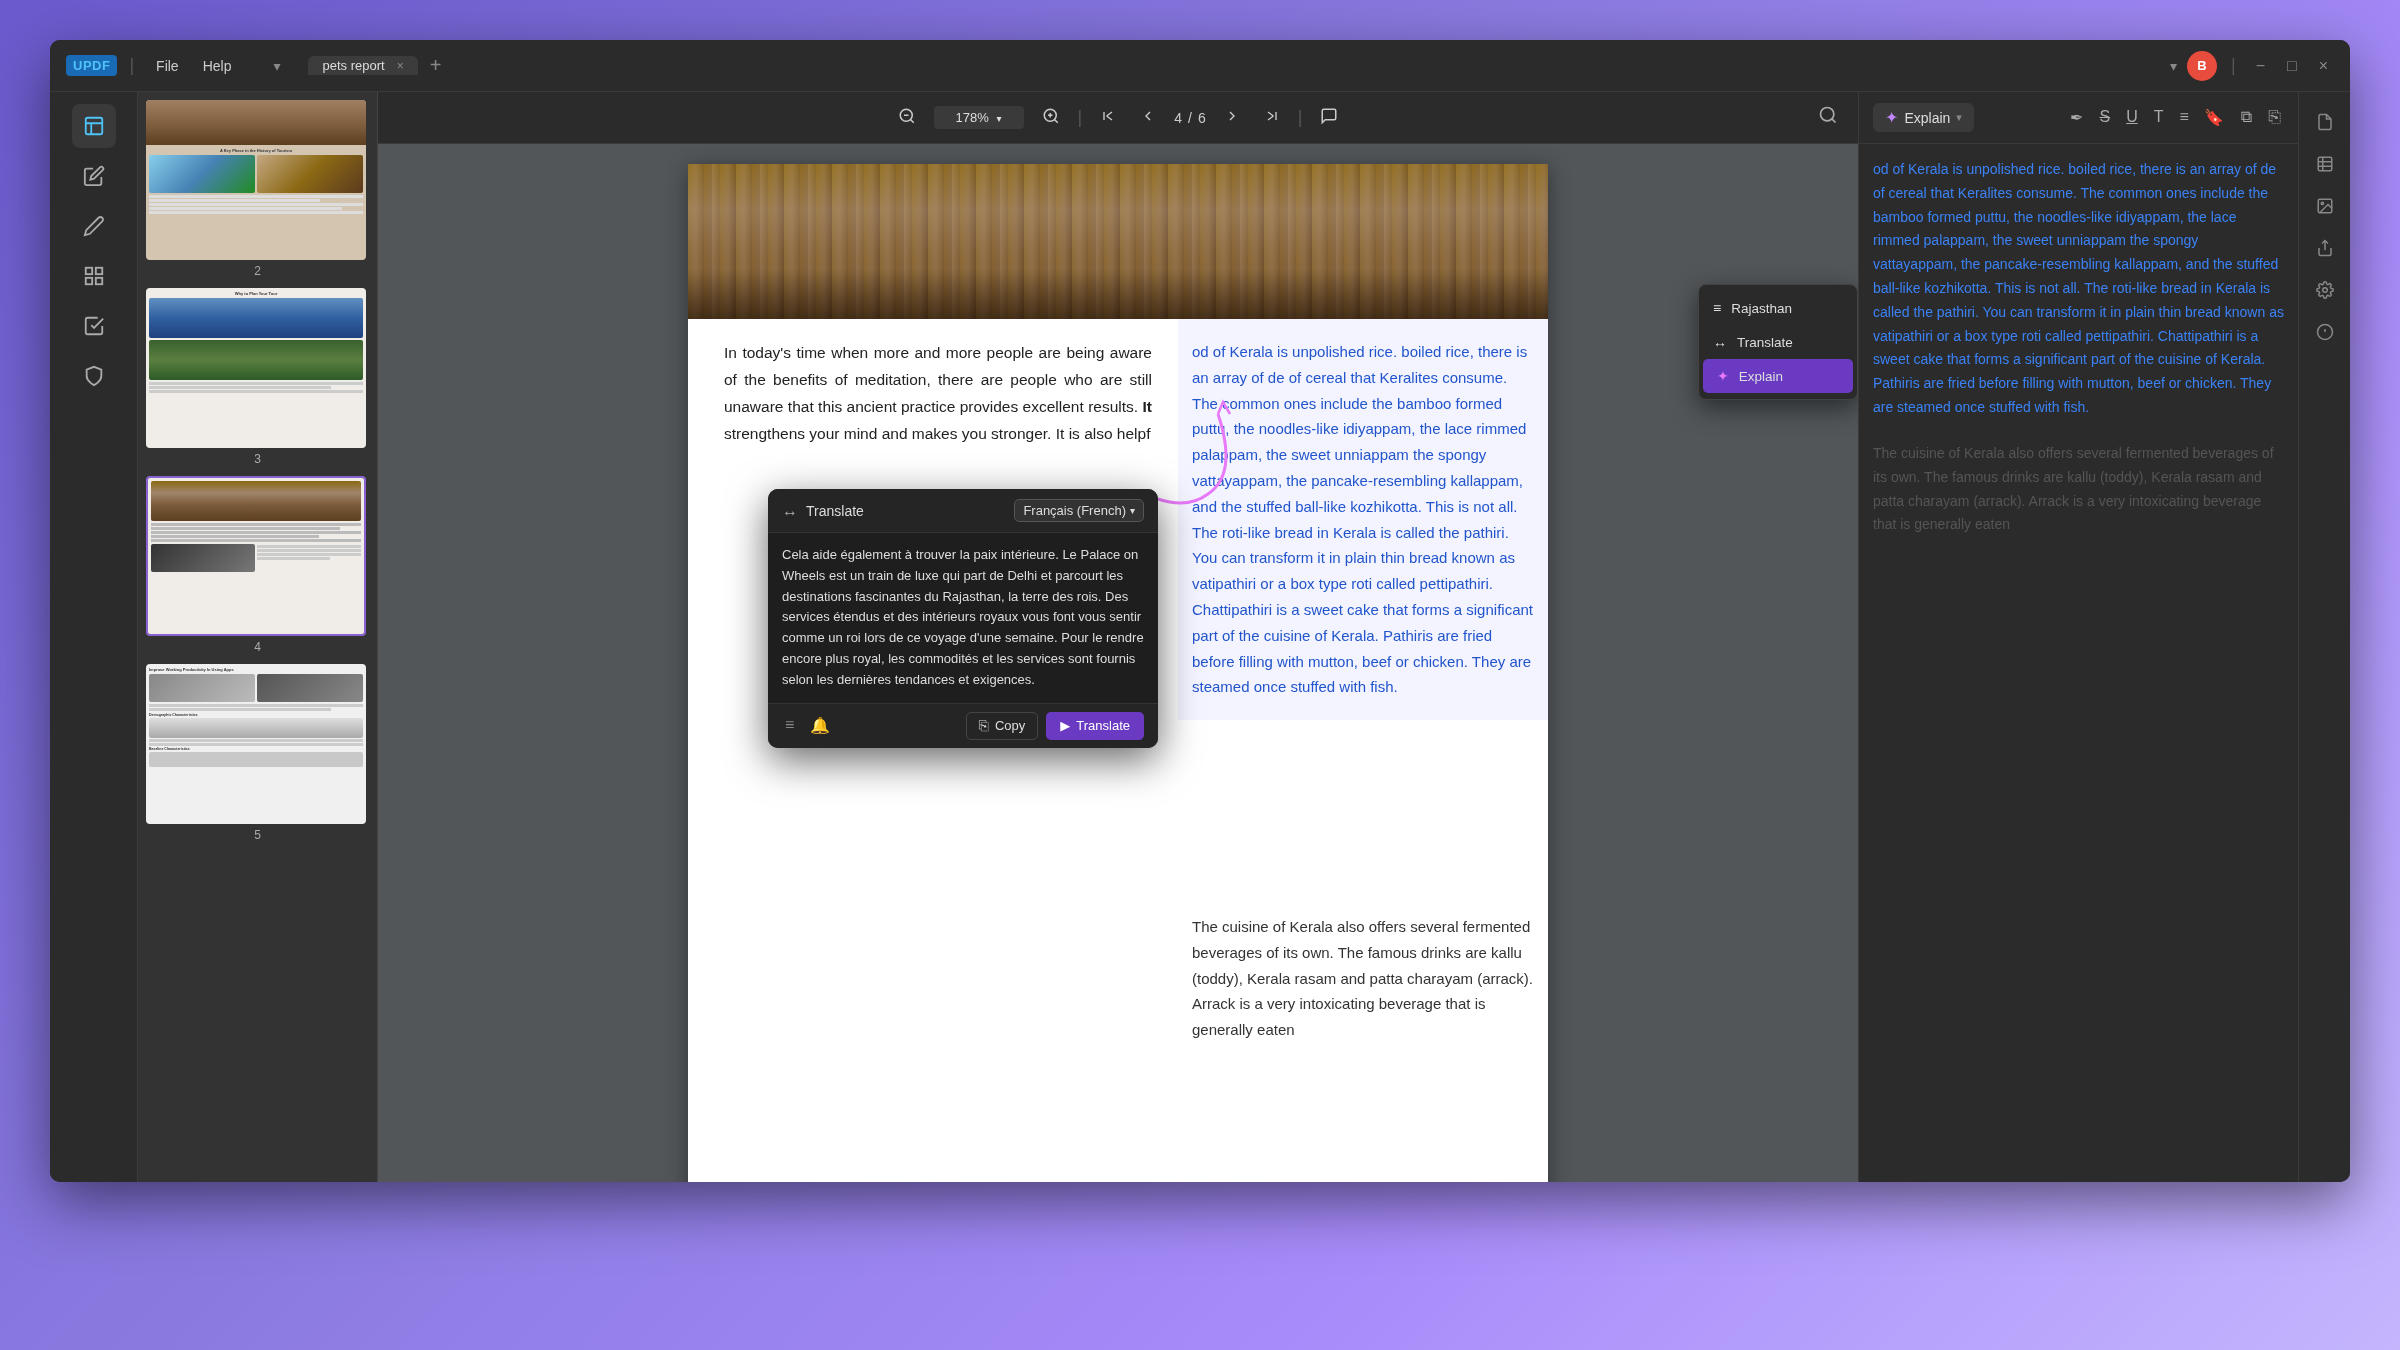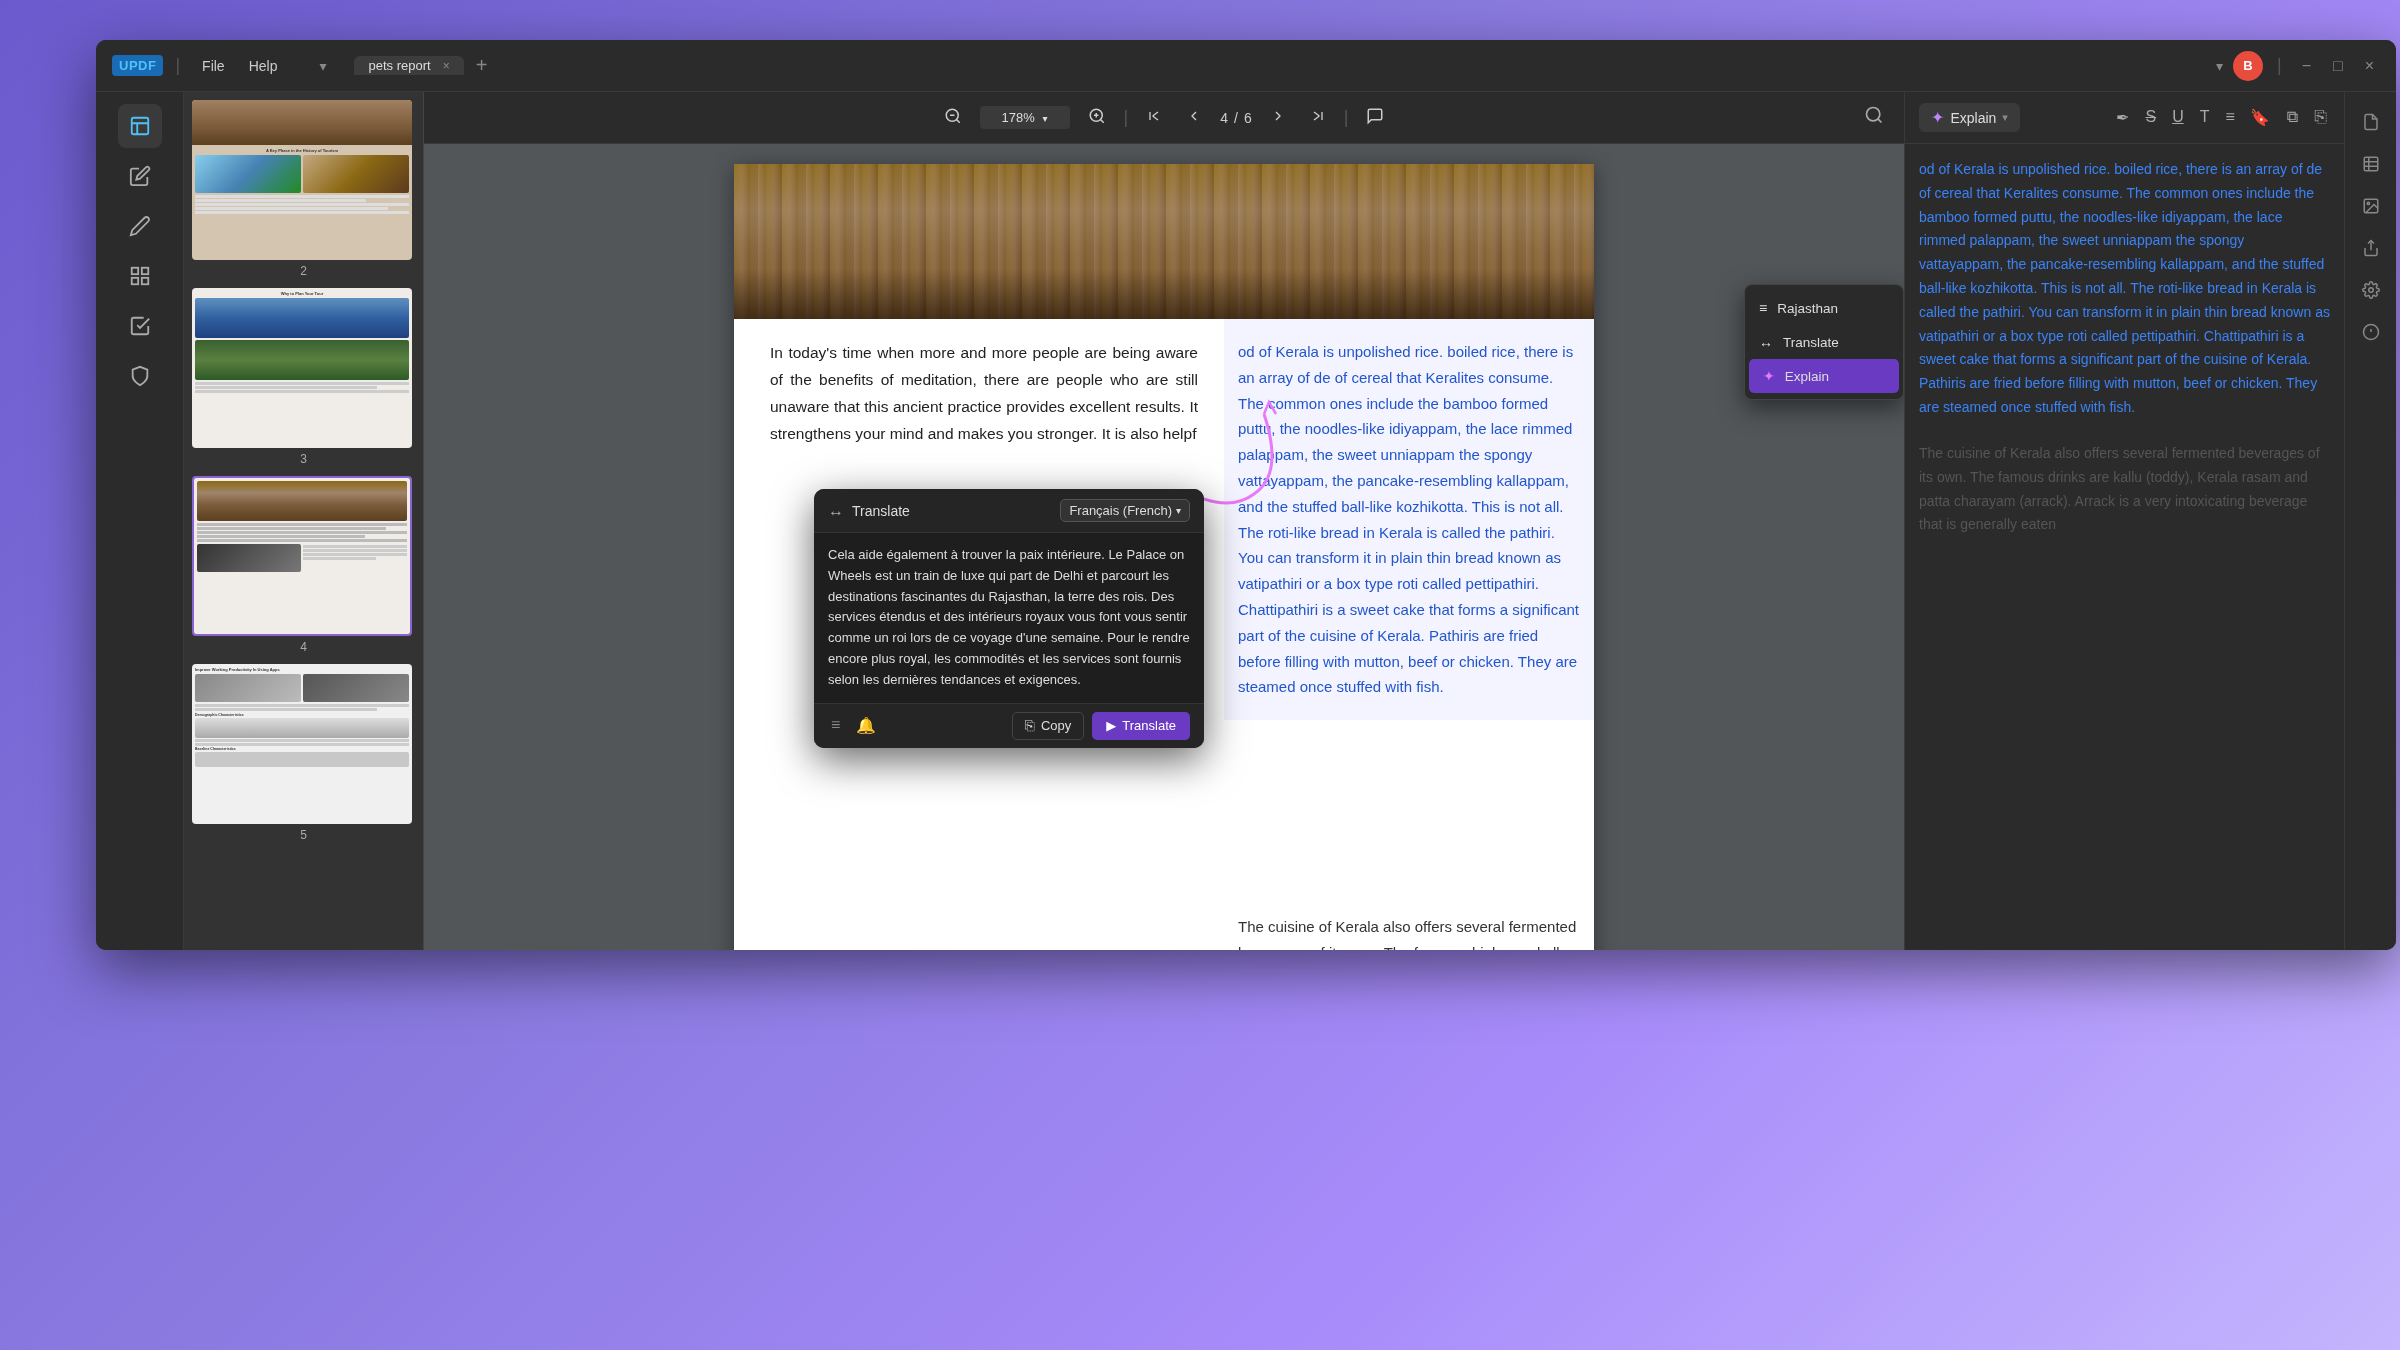--- a/index.html
+++ b/index.html
@@ -11,26 +11,25 @@
       overflow: hidden;
       position: relative;
     }
 
     
     .app-window {
       position: absolute;
       top: 40px;
       left: 50px;
       width: 2300px;
-      height: 910px;
+      height: 1142px;
       background: #2b2b2b;
       border-radius: 10px;
       overflow: hidden;
       box-shadow: 0 20px 60px rgba(0,0,0,0.5);
-      margin-left: 46px;
     }
 
     
     .title-bar {
       display: flex;
       align-items: center;
       height: 52px;
       background: #2b2b2b;
       padding: 0 16px;
       gap: 12px;
@@ -739,21 +738,21 @@
         <div class="page-content">
 
           <div class="page-hero">
             <div style="position:absolute;top:0;left:0;right:0;bottom:0;background:repeating-linear-gradient(90deg,rgba(180,140,80,0.25) 0px,rgba(160,120,60,0.35) 12px,rgba(120,80,40,0.25) 24px);"></div>
             <div style="position:absolute;bottom:0;left:0;right:0;height:50px;background:linear-gradient(180deg,transparent,rgba(30,15,5,0.6));"></div>
           </div>
 
           <div class="page-body" style="position:absolute;top:155px;left:0;width:500px;">
             <p>
               <span style="font-size:15.5px;line-height:1.75;color:#222;text-align:justify;display:block;">
-                In today's time when more and more people are being aware of the benefits of meditation, there are people who are still unaware that this ancient practice provides excellent results. <span style="font-weight:normal;">It</span> strengthens your mind and makes you stronger. It is also helpf
+                In today's time when more and more people are being aware of the benefits of meditation, there are people who are still unaware that this ancient practice provides excellent results. <span style="font-weight:bold;">It</span> strengthens your mind and makes you stronger. It is also helpf
               </span>
             </p>
           </div>
 
           <div style="position:absolute;top:155px;left:490px;width:370px;padding:20px 14px;font-size:15px;line-height:1.72;color:#2255cc;background:rgba(100,120,255,0.08);">
             <span>od of Kerala is unpolished rice. boiled rice, there is an array of de of cereal that Keralites consume. The common ones include the bamboo formed puttu, the noodles-like idiyappam, the lace rimmed palappam, the sweet unniappam the spongy vattayappam, the pancake-resembling kallappam, and the stuffed ball-like kozhikotta. This is not all. The roti-like bread in Kerala is called the pathiri. You can transform it in plain thin bread known as vatipathiri or a box type roti called pettipathiri. Chattipathiri is a sweet cake that forms a significant part of the cuisine of Kerala. Pathiris are fried before filling with mutton, beef or chicken. They are steamed once stuffed with fish.</span>
           </div>
 
           <div style="position:absolute;top:750px;left:490px;width:370px;padding:0 14px;font-size:15px;line-height:1.72;color:#333;">
             <span>The cuisine of Kerala also offers several fermented beverages of its own. The famous drinks are kallu (toddy), Kerala rasam and patta charayam (arrack). Arrack is a very intoxicating beverage that is generally eaten</span>

